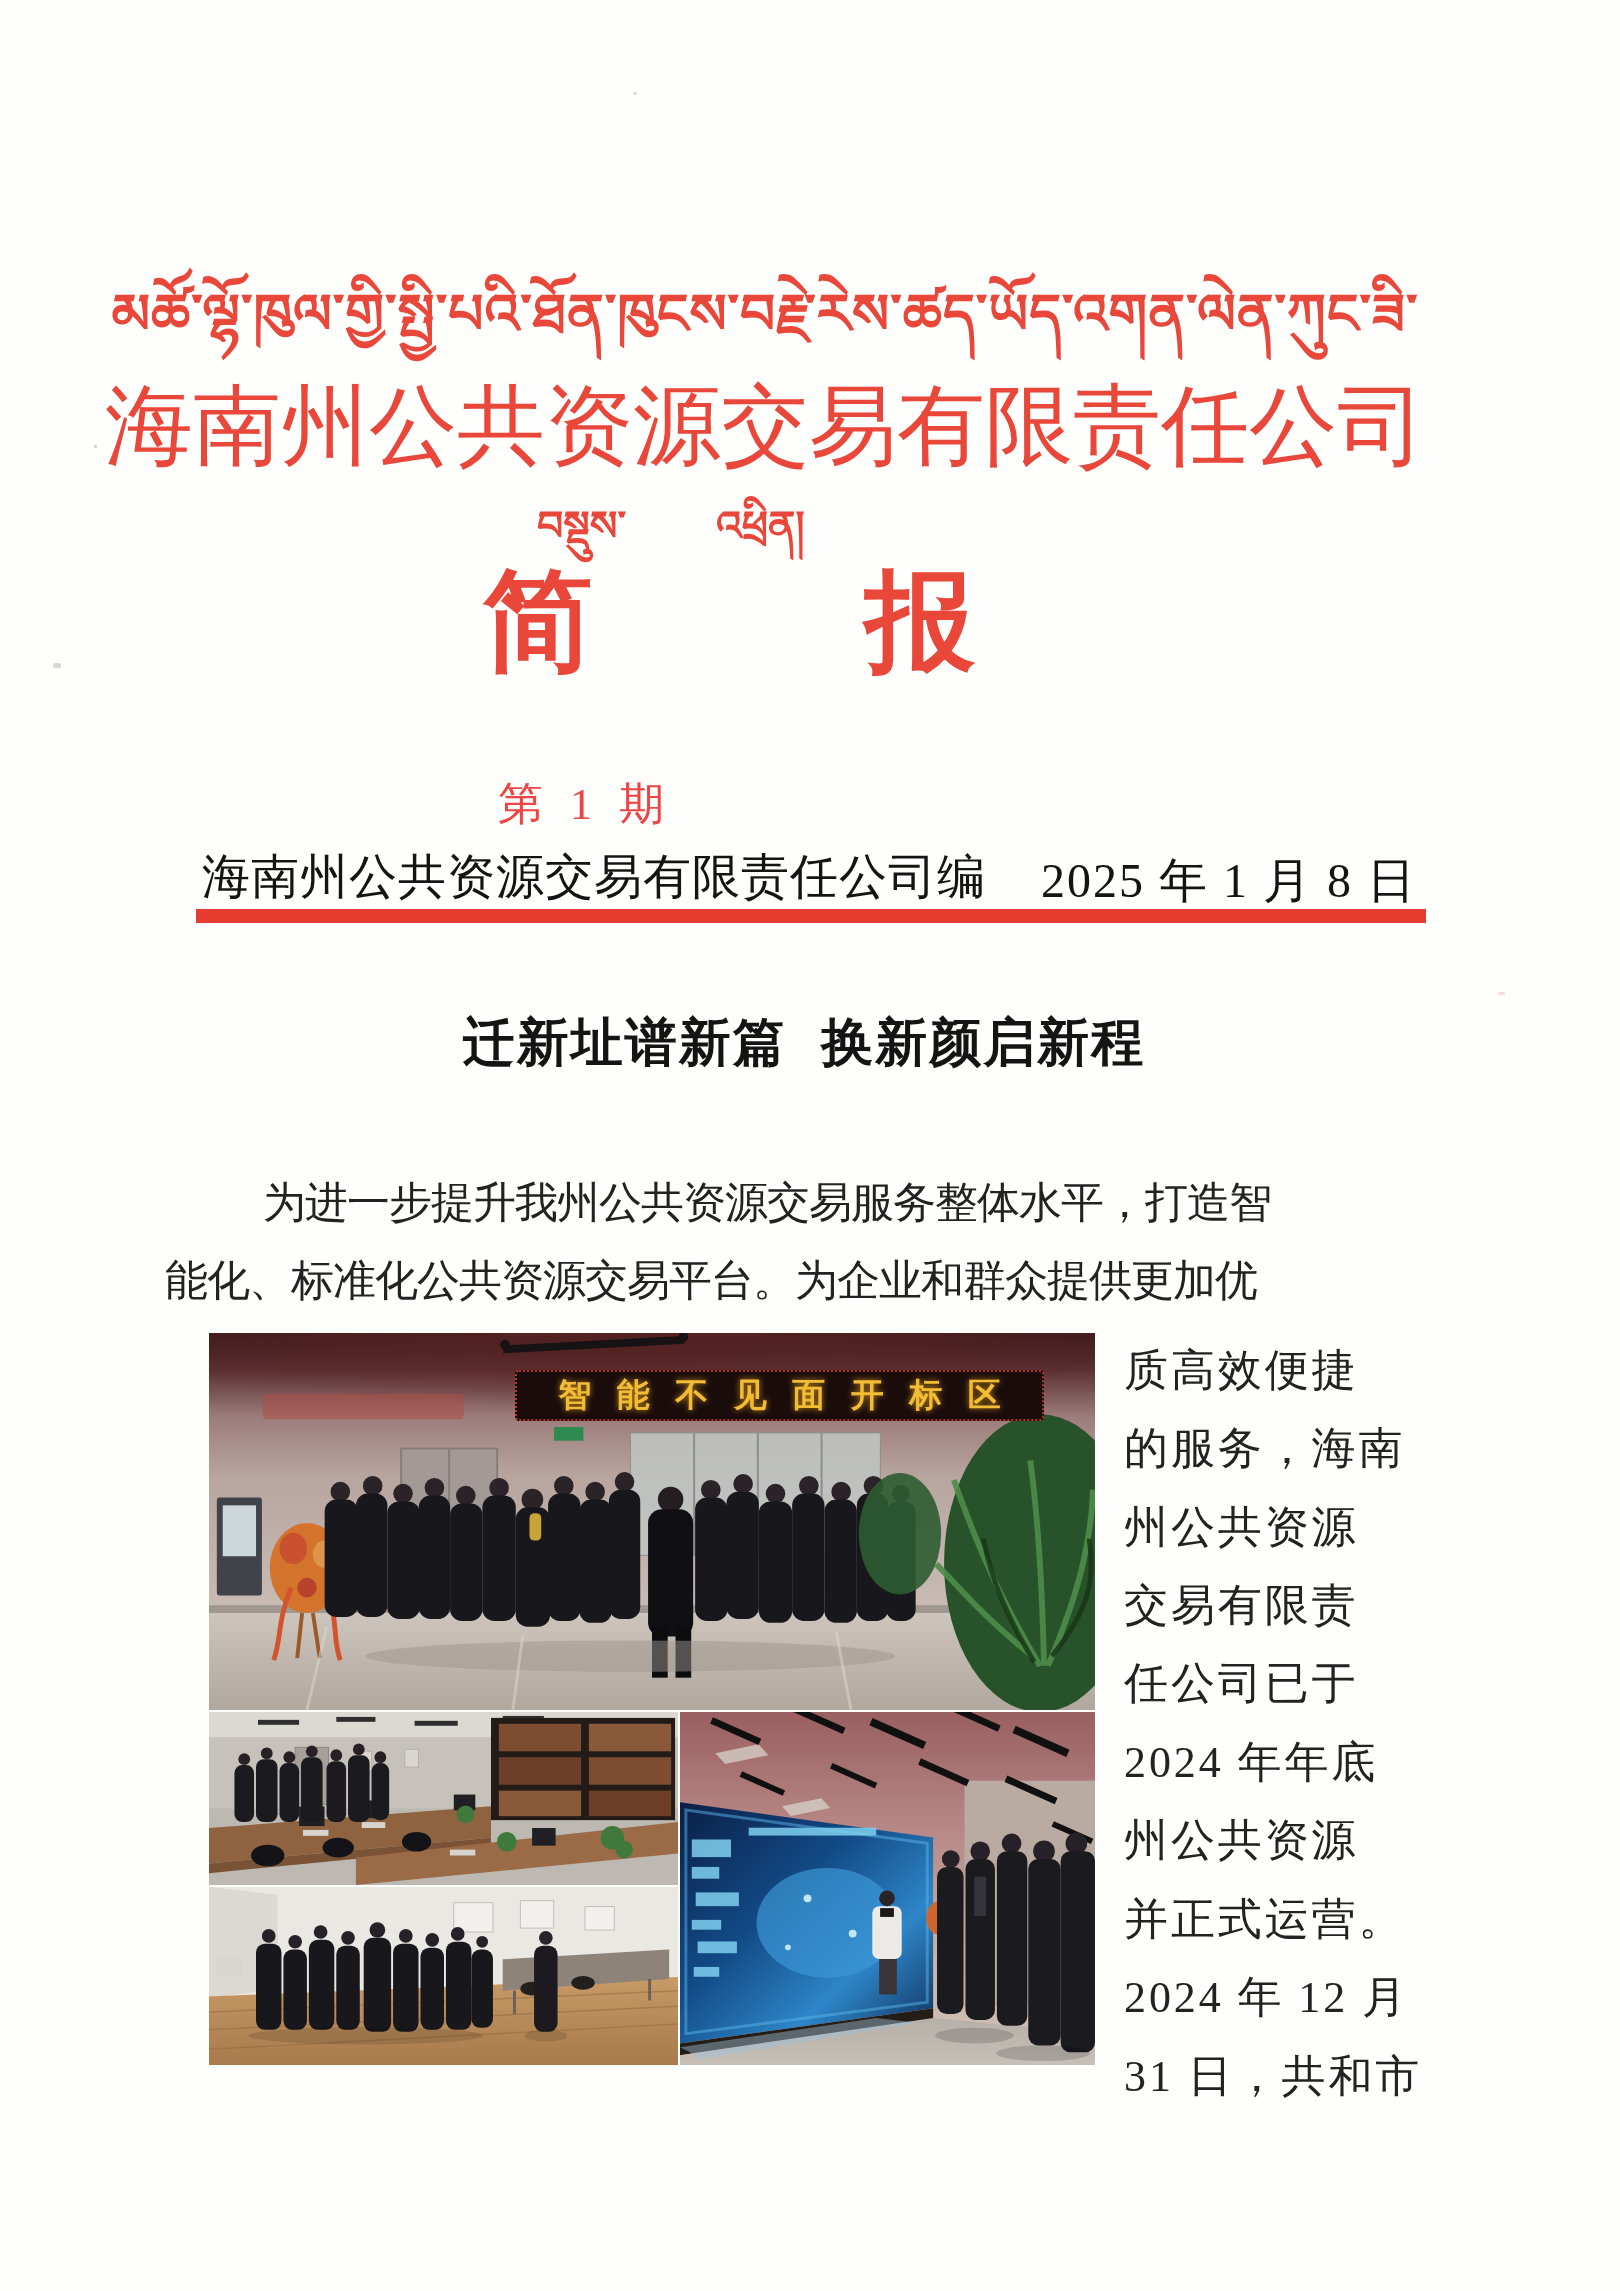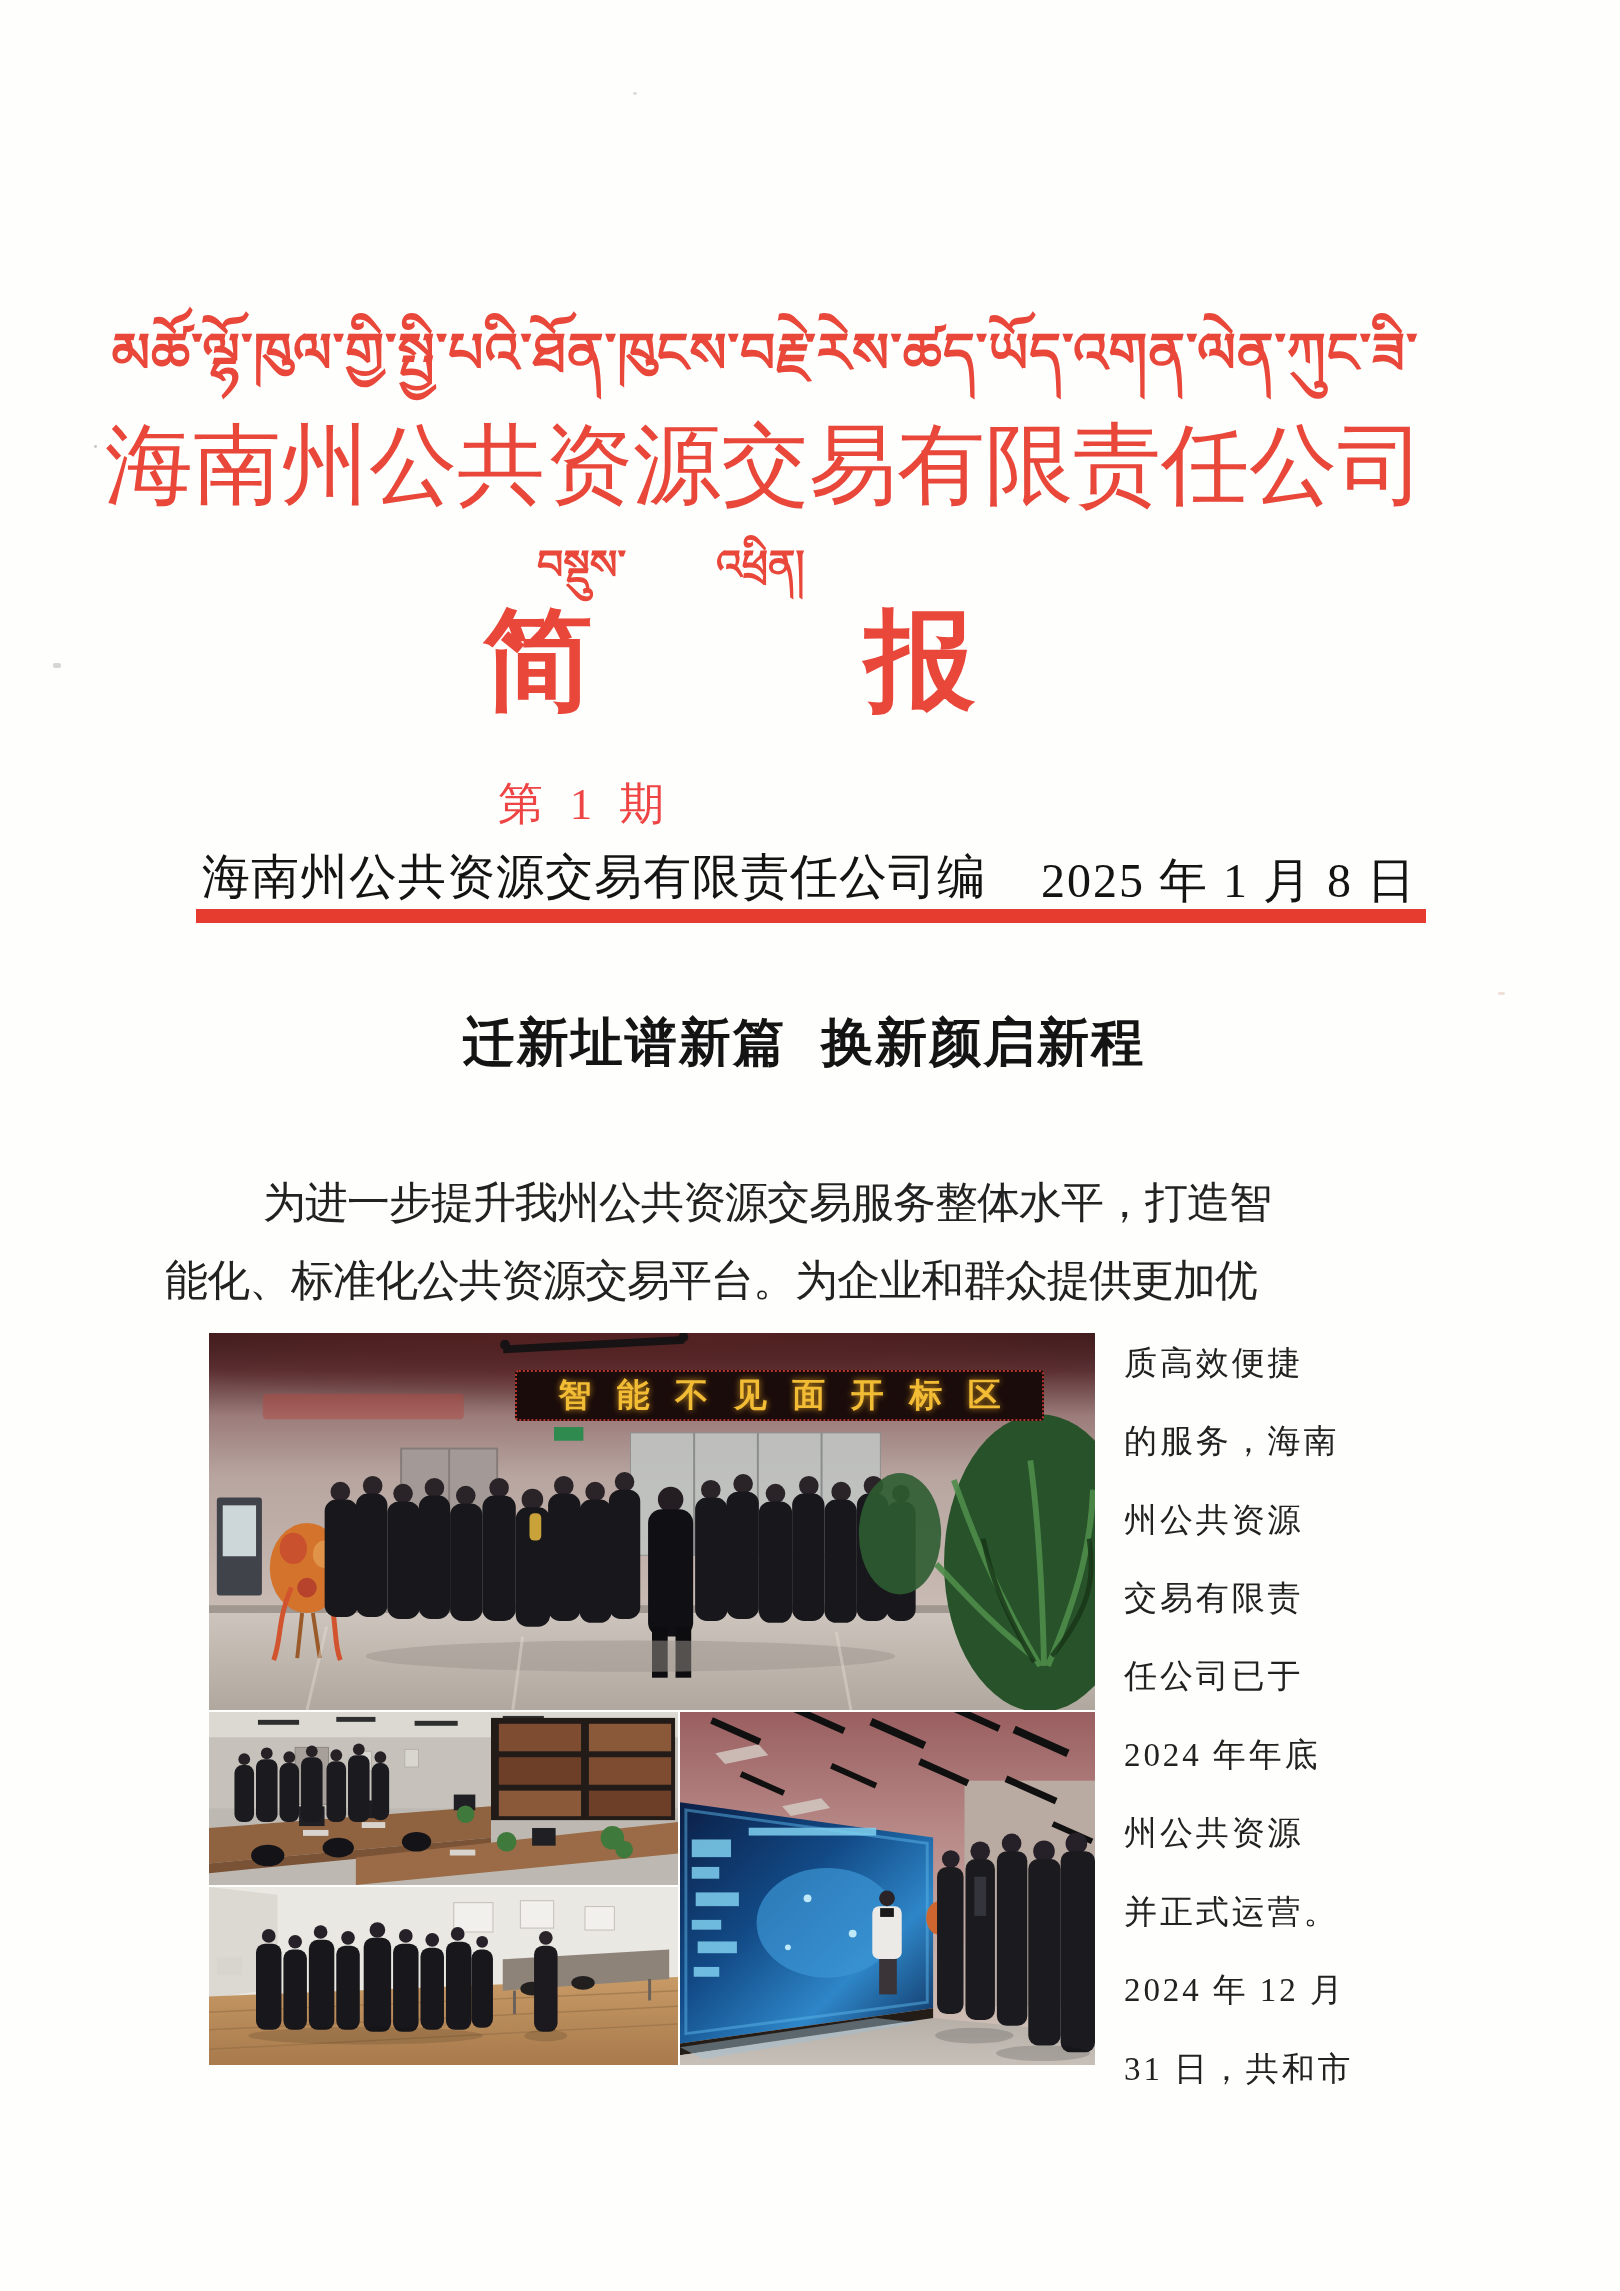--- a/index.html
+++ b/index.html
@@ -1,40 +1,40 @@
 <!DOCTYPE html>
 <html><head>
 <meta charset="utf-8">
 <style>
   html,body{margin:0;padding:0;background:#ffffff;}
   .page{position:relative;width:1620px;height:2292px;background:#fefefdff;overflow:hidden;
         font-family:"Liberation Serif","DejaVu Serif",serif;color:#1c1c1c;}
   .abs{position:absolute;white-space:nowrap;}
-  .red{color:#e8473a;margin-top:39px;}
+  .red{color:#e8473a;}
   .ctr{left:765px;transform:translateX(-50%);}
   
   .tibetan-line{top:282px;font-size:55px;line-height:1.2;letter-spacing:1px;font-weight:bold;}
   .company-title{top:367px;font-size:88px;font-weight:normal;letter-spacing:0px;}
   .tib-word{top:480px;font-size:41px;font-weight:bold;}
   .tib-word1{left:537px;}
   .tib-word2{left:716px;}
   .bulletin-char{top:567px;font-size:110px;font-weight:bold;line-height:1.0;}
   .bulletin-char1{left:483px;}
   .bulletin-char2{left:865px;}
   .issue-line{left:498px;top:774px;font-size:45px;letter-spacing:7.8px;color:#ef4444;}
   .editor-line{left:202px;top:845px;font-size:48px;letter-spacing:1px;color:#141414;}
   .date-line{left:1041px;top:849px;font-size:48px;letter-spacing:2px;color:#141414;}
   .red-rule{left:196px;top:909px;width:1230px;height:13.7px;background:#e63c30;}
   
   .article-title{top:1008px;left:804px;transform:translateX(-50%);
                  font-size:52px;font-weight:bold;letter-spacing:2px;word-spacing:19.6px;color:#141414;}
   .para-line{font-size:43px;letter-spacing:-1px;color:#222;}
   .para-line1{left:263px;top:1174px;}
   .para-line2{left:165px;top:1252px;}
-  .rc-line{left:1124px;font-size:33px;letter-spacing:2.9px;color:#222;}
+  .rc-line{left:1124px;font-size:44px;letter-spacing:2.9px;color:#222;}
   
   .photo{position:absolute;overflow:hidden;background:#b9b2ab;}
   .photo svg{display:block;width:100%;height:100%;}
   .photo-top{left:209px;top:1333px;width:886px;height:377px;}
   .photo-mid{left:209px;top:1712px;width:469px;height:173px;}
   .photo-bl{left:209px;top:1887px;width:469px;height:178px;}
   .photo-right{left:680px;top:1712px;width:415px;height:353px;}
   .led-sign{position:absolute;left:306px;top:37px;width:529px;height:51px;
             background:#1a0c0b;border:2.9px dotted #b5342c;border-radius:3.9px;
             display:flex;align-items:center;justify-content:center;

